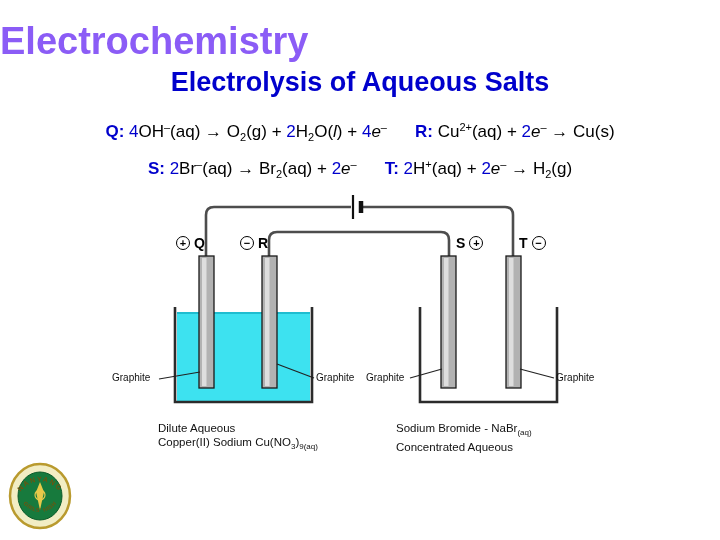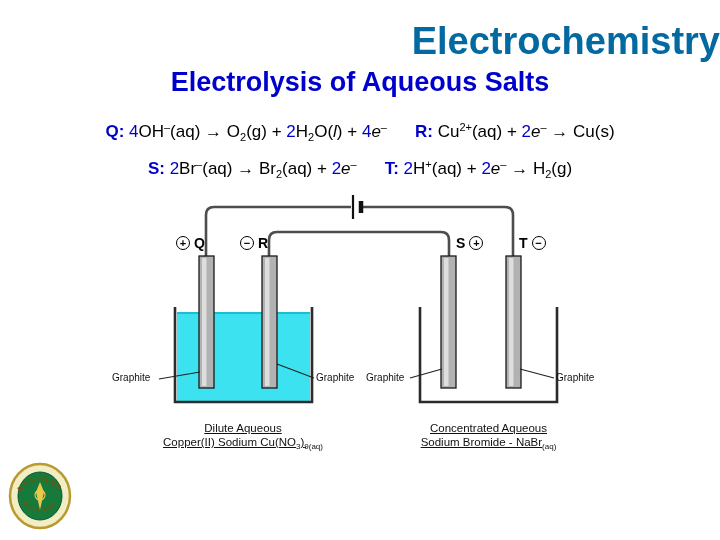--- a/index.html
+++ b/index.html
@@ -2,21 +2,21 @@
 <html><head>
 <meta charset="utf-8">
 <style>
   * { margin: 0; padding: 0; box-sizing: border-box; }
   html, body { width: 720px; height: 540px; }
   body { background: #ffffff; font-family: "Liberation Sans", sans-serif; }
   .slide { position: relative; width: 720px; height: 540px; background: #ffffff; overflow: hidden; }
 
   .title {
     position: absolute; top: 20px; left: 0; width: 100%;
-    text-align: right; font-size: 38px; font-weight: 700; color: #0369a1;
+    text-align: left; font-size: 38px; font-weight: 700; color: #8b5cf6;
   }
   .subtitle {
     position: absolute; top: 67px; left: 0; width: 100%;
     text-align: center; font-size: 27px; font-weight: 700; color: #0000CC;
   }
 
   .equations {
     position: absolute; top: 114px; left: 0; width: 100%;
     text-align: center; font-size: 17px; color: #000; line-height: 27px;
     white-space: nowrap;
@@ -43,21 +43,21 @@
   .elabel-r { left: 240px; top: 235px; }
   .elabel-s { left: 456px; top: 235px; }
   .elabel-t { left: 519px; top: 235px; }
 
   .graphite { position: absolute; font-size: 10px; color: #111; }
   .graphite-1 { left: 112px; top: 372px; }
   .graphite-2 { left: 316px; top: 372px; }
   .graphite-3 { left: 366px; top: 372px; }
   .graphite-4 { left: 556px; top: 372px; }
 
-  .caption { position: absolute; text-align: center; font-size: 11.5px; color: #111; line-height: 14px; text-decoration: underline; }
+  .caption { position: absolute; text-align: left; font-size: 11.5px; color: #111; line-height: 14px; }
   .caption .seg-sub { font-size: 8px; vertical-align: -3px; }
   .cap-left  { left: 158px; width: 170px; top: 421px; }
   .cap-right { left: 396px; width: 185px; top: 421px; }
 
   .logo { position: absolute; left: 8px; top: 462px; width: 64px; height: 68px; }
 </style>
 </head>
 <body>
 
 <div class="slide">
@@ -130,22 +130,22 @@
   <div class="graphite graphite-1">Graphite</div>
   <div class="graphite graphite-2">Graphite</div>
   <div class="graphite graphite-3">Graphite</div>
   <div class="graphite graphite-4">Graphite</div>
 
   <div class="caption cap-left">
     <div>Dilute Aqueous</div>
     <div><span>Copper(II) Sodium Cu(NO</span><span class="seg-sub">3</span><span>)</span><span class="seg-sub">9(aq)</span></div>
   </div>
   <div class="caption cap-right">
+    <div><span>Sodium Bromide - NaBr</span><span class="seg-sub">(aq)</span></div>
     <div>Concentrated Aqueous</div>
-    <div><span>Sodium Bromide - NaBr</span><span class="seg-sub">(aq)</span></div>
   </div>
 
   <div class="logo">
     <svg viewBox="0 0 64 68" width="64" height="68">
       <ellipse cx="32" cy="34" rx="30" ry="32" fill="#f2edc4" stroke="#b99a2e" stroke-width="2.5"></ellipse>
       <ellipse cx="32" cy="34" rx="22" ry="24" fill="#177a3d" stroke="#0b5a2a" stroke-width="1"></ellipse>
       <path d="M32 20 L36 30 L32 48 L28 30 Z" fill="#e8c94a"></path>
       <circle cx="32" cy="33" r="5" fill="none" stroke="#e8c94a" stroke-width="1.2"></circle>
       <path id="logo-arc-top" d="M 9 38 A 24 26 0 0 1 55 38" fill="none"></path>
       <text font-size="7" font-weight="bold" fill="#6e5410" letter-spacing="1.5">

